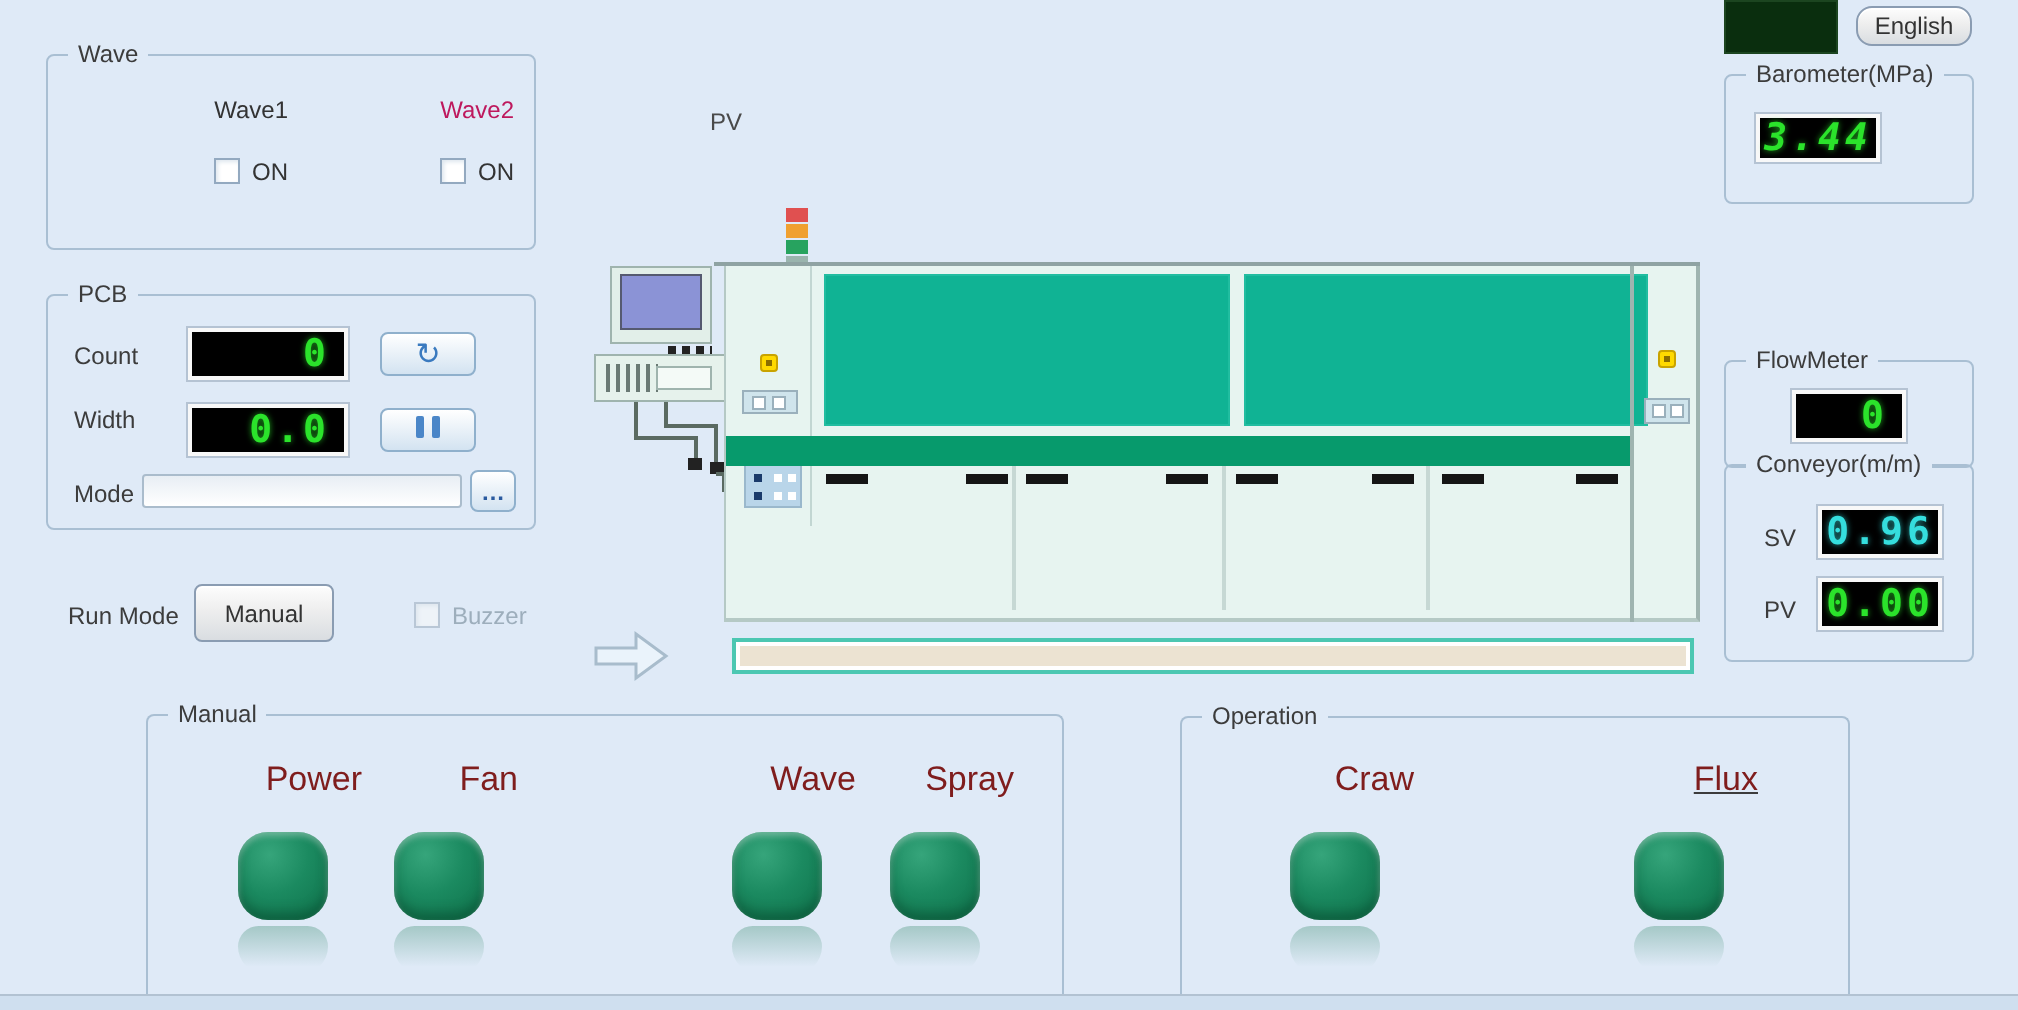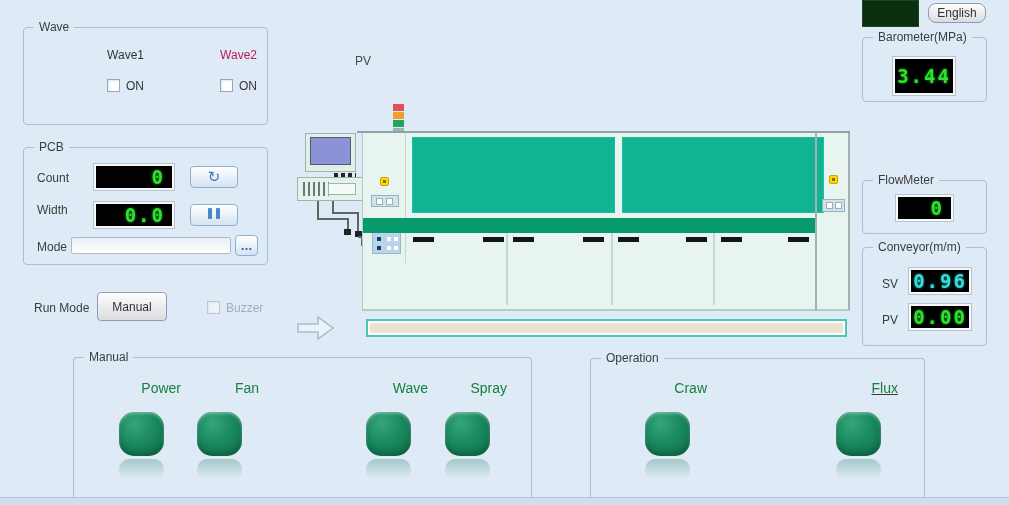--- a/index.html
+++ b/index.html
@@ -30,21 +30,21 @@
   .cb{width:13px;height:13px;background:#fff;border:1px solid #93a9c0;display:inline-block;vertical-align:-2px;
       box-shadow:inset 1px 1px 2px #dde6ee;margin-right:6px;box-sizing:border-box;}
   .cb.dis{border-color:#b9c7d6;background:#eef3f8;}
 
   
   .lbl{position:absolute;white-space:nowrap;}
   .dim{color:#9daebc;}
 
   
   .btncol{position:absolute;width:80px;text-align:right;}
-  .btncol .name{color:#15803d;font-size:14px;}
+  .btncol .name{color:#7f1d1d;font-size:17px;}
   .orb{width:45px;height:44px;margin:16px auto 0;border-radius:15px;cursor:pointer;
        background:radial-gradient(circle at 35% 26%,#36a57b 0%,#1b8a60 45%,#0e714a 100%);
        box-shadow:inset 0 2px 3px rgba(255,255,255,.35),inset 0 -4px 6px rgba(0,45,25,.35);}
   .refl{width:45px;height:24px;margin:3px auto 0;border-radius:12px 12px 16px 16px;
        background:linear-gradient(rgba(14,113,74,.28),rgba(14,113,74,0) 85%);}
 
   
   .mach{position:absolute;left:290px;top:100px;width:565px;height:250px;}
   .mach *{position:absolute;box-sizing:border-box;}
   .rail{left:67px;top:31px;width:493px;height:2px;background:#8fa3a3;}
@@ -195,29 +195,29 @@
       <polygon points="2,10 22,10 22,3 37,14 22,25 22,18 2,18" fill="#eaf3fb" stroke="#a8bccc" stroke-width="1.5"></polygon>
     </svg>
     <div class="convbar"></div>
   </div>
 
   <div class="logo"></div>
   <div class="btngray" style="left:928px;top:3px;width:58px;height:20px;border-radius:8px;">English</div>
 
   <div class="grp" style="left:862px;top:37px;width:123px;height:63px;">
     <span class="ttl">Barometer(MPa)</span>
-    <div class="seg center" style="left:30px;top:19px;width:62px;height:38px;">3.44</div>
+    <div class="seg center" style="left:15px;top:19px;width:62px;height:24px;font-style:italic;">3.44</div>
   </div>
 
   <div class="grp" style="left:862px;top:180px;width:123px;height:52px;">
     <span class="ttl">FlowMeter</span>
     <div class="seg" style="left:33px;top:14px;width:57px;height:26px;">0</div>
   </div>
 
-  <div class="grp" style="left:862px;top:247px;width:123px;height:97px;">
+  <div class="grp" style="left:862px;top:232px;width:123px;height:97px;">
     <span class="ttl">Conveyor(m/m)</span>
     <span class="lbl" style="left:19px;top:29px;text-align:center;">SV</span>
     <div class="seg cyan center" style="left:46px;top:20px;width:62px;height:26px;">0.96</div>
     <span class="lbl" style="left:19px;top:65px;">PV</span>
     <div class="seg center" style="left:46px;top:56px;width:62px;height:26px;">0.00</div>
   </div>
 
   <div class="grp" style="left:73px;top:357px;width:457px;height:140px;border-radius:4px 4px 0 0;border-bottom:none;">
     <span class="ttl">Manual</span>
     <div class="btncol" style="left:27px;top:22px;">
@@ -242,21 +242,21 @@
     </div>
   </div>
 
   <div class="grp" style="left:590px;top:358px;width:333px;height:139px;border-radius:4px 4px 0 0;border-bottom:none;">
     <span class="ttl">Operation</span>
     <div class="btncol" style="left:36px;top:21px;">
       <div class="name">Craw</div>
       <div class="orb"></div>
         <div class="refl"></div>
     </div>
-    <div class="btncol" style="left:227px;top:21px;text-decoration:underline;">
+    <div class="btncol" style="left:208px;top:21px;text-decoration:underline;">
       <div class="name">Flux</div>
       <div class="orb"></div>
         <div class="refl"></div>
     </div>
   </div>
 
   <div class="botstrip"></div>
 </div>
 
 </body></html>

